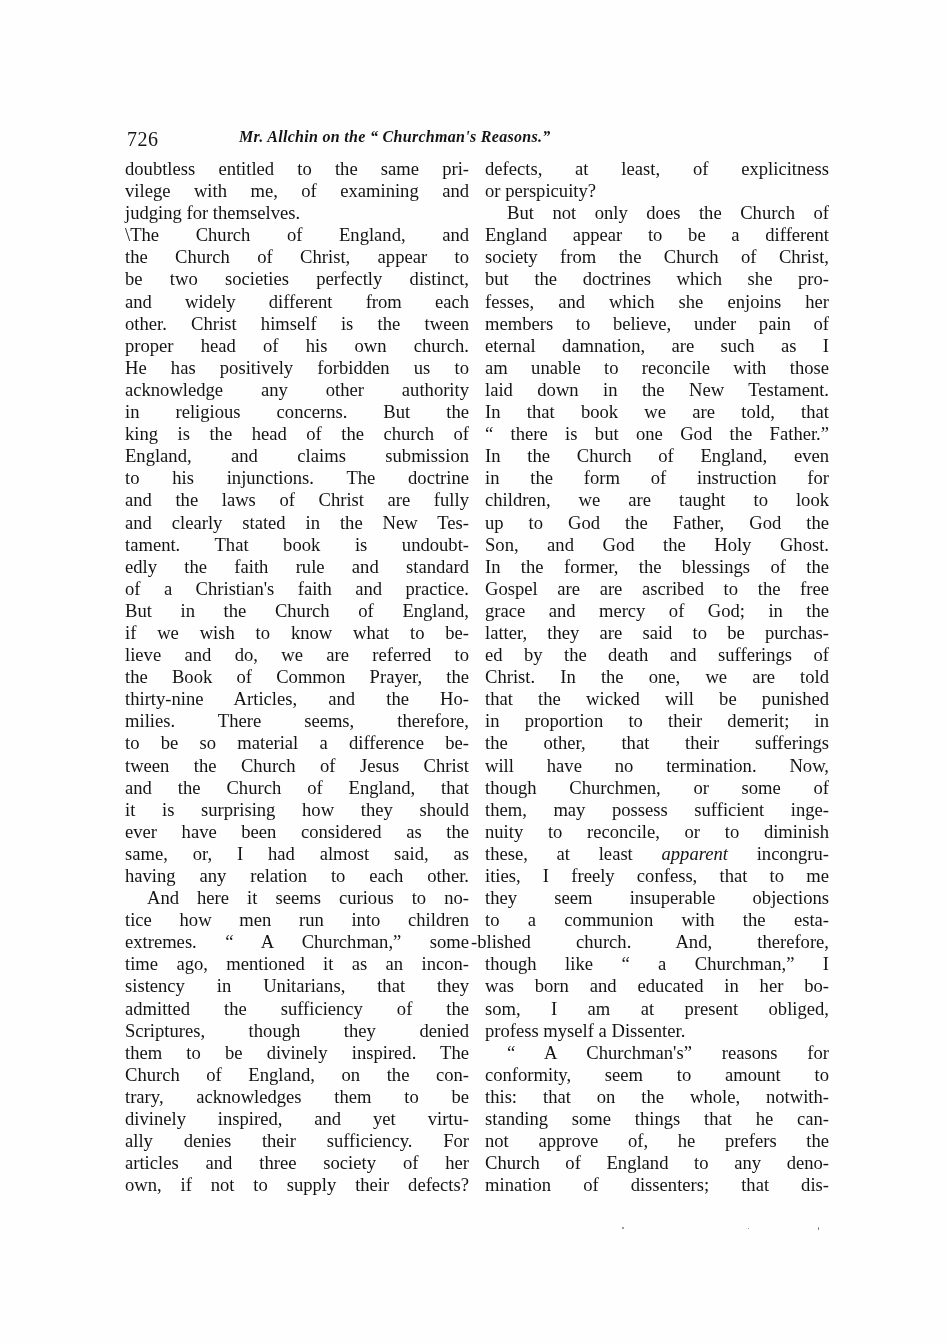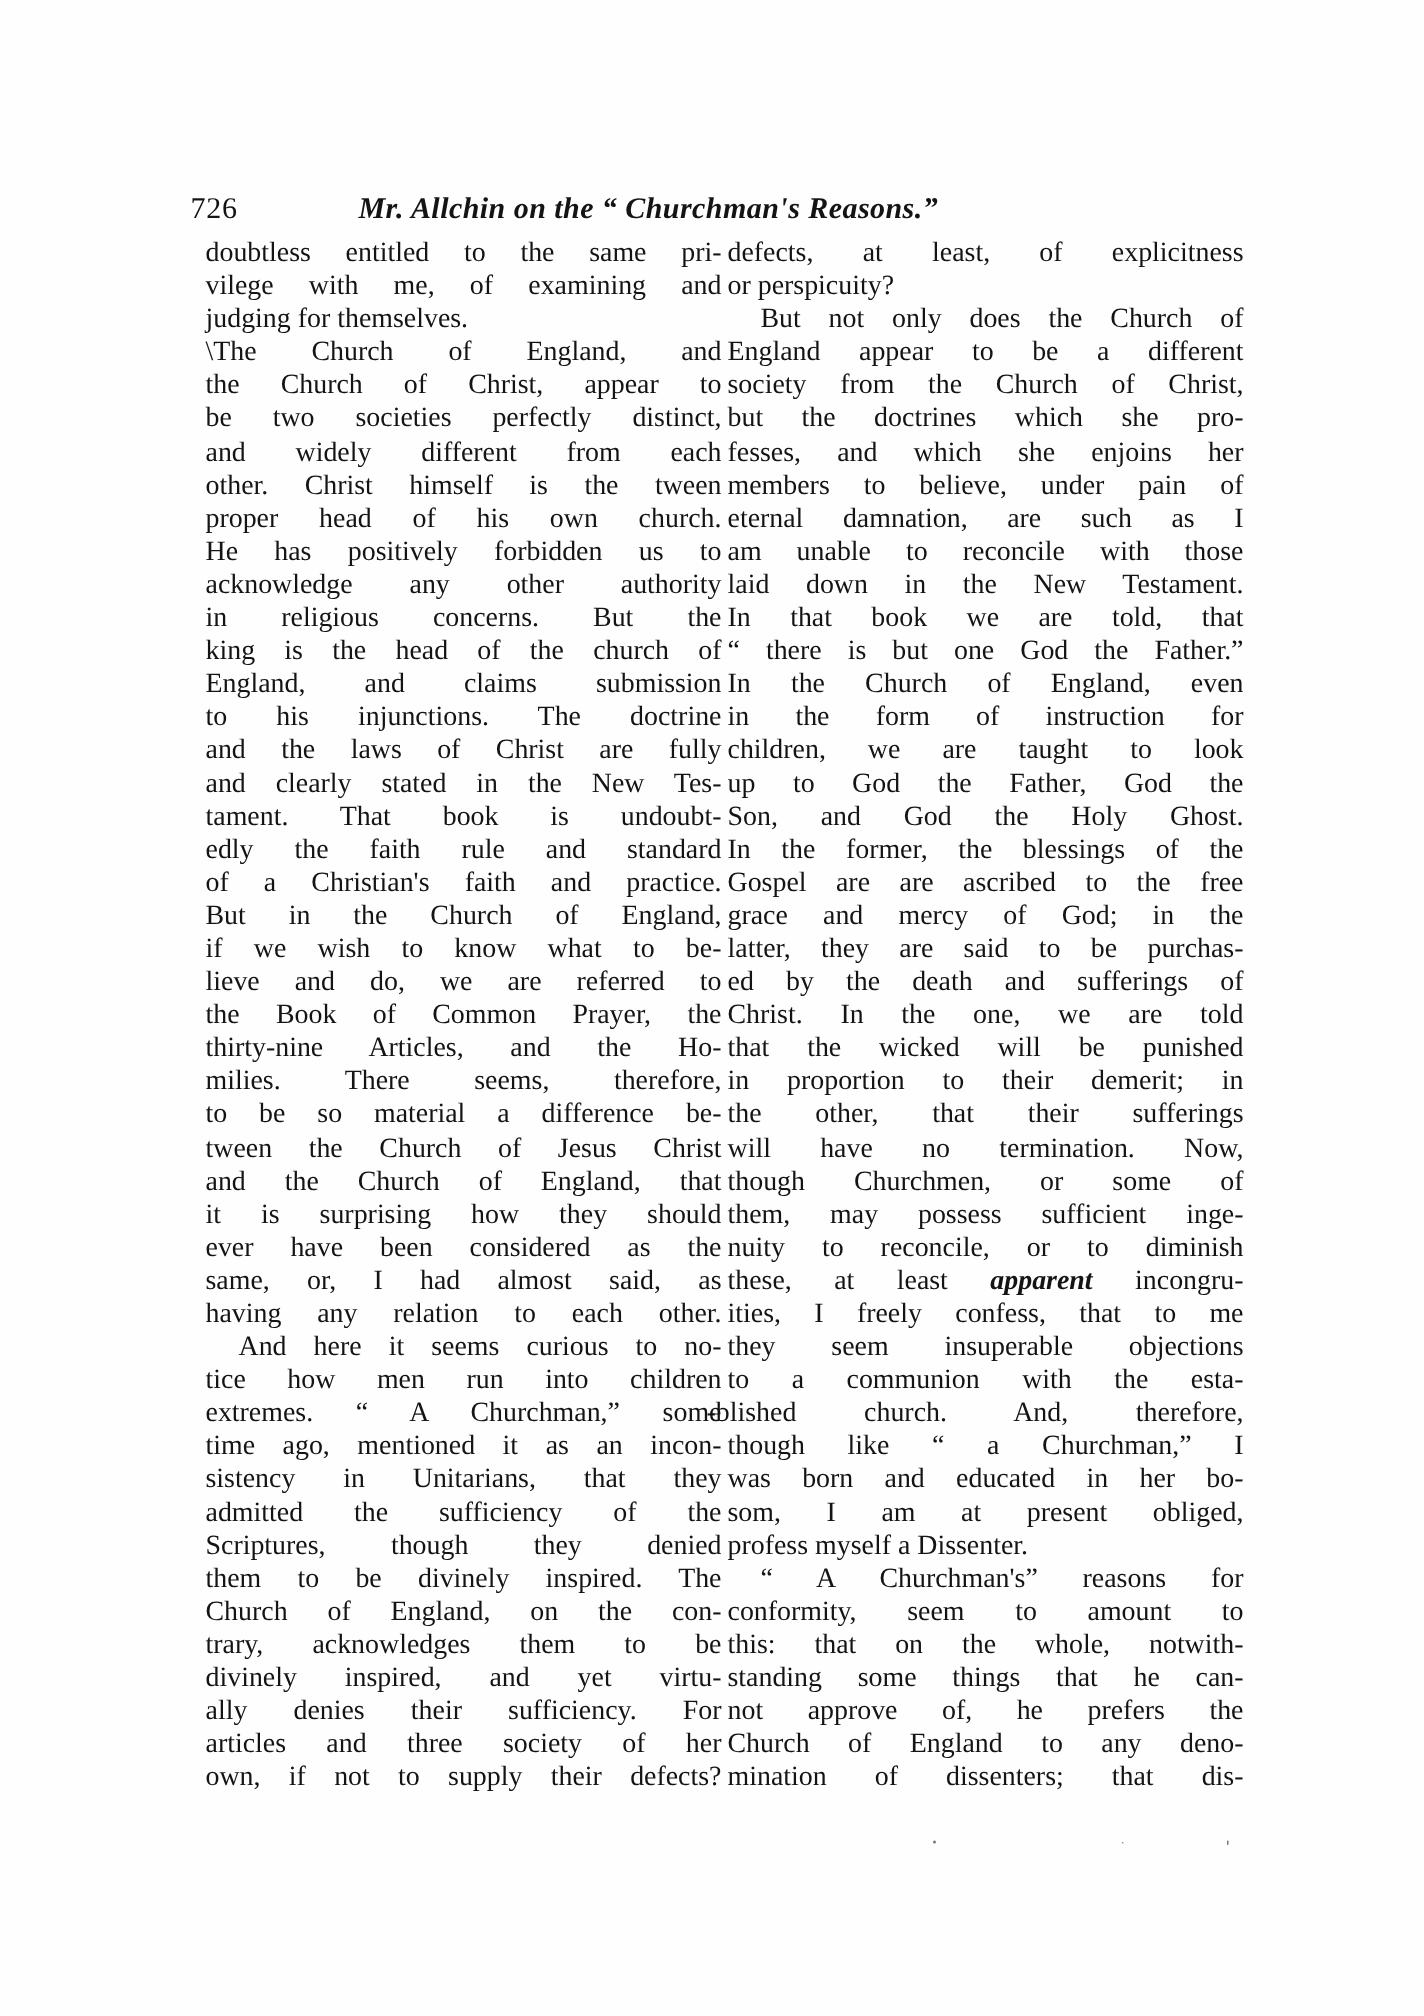--- a/index.html
+++ b/index.html
@@ -14,37 +14,37 @@
     position: absolute; top: 128px; left: 127px; width: 700px; height: 28px;
   }
   .page-number {
     position: absolute; left: 0; top: 0;
     font-family: "Liberation Serif", serif; font-weight: normal; font-size: 20px;
     letter-spacing: 0.5px;
   }
   .running-title {
     position: absolute; left: 112px; top: 0;
     font-family: "Liberation Serif", serif; font-style: italic; font-weight: bold;
-    font-size: 20px; letter-spacing: 0.3px;
+    font-size: 16px; letter-spacing: 0.3px;
   }
   .column {
     position: absolute; top: 158px; width: 344px;
     font-family: "Liberation Serif", serif; font-size: 18.6px;
   }
-  .col-left { left: 137px; }
+  .col-left { left: 125px; }
   .col-right { left: 485px; }
   .line {
     height: 22.1px; line-height: 22.1px;
     white-space: nowrap; text-align: justify; text-align-last: justify;
     overflow: visible;
   }
   .line.last { text-align-last: left; }
   .line.indent { padding-left: 22px; }
   .line.hang { margin-left: -14px; }
-  .line em { font-style: italic; font-weight: bold; }
+  .line em { font-style: italic; }
   .speck { position: absolute; width: 2px; height: 2px; background: #777; border-radius: 1px; }
 </style>
 </head>
 <body>
 
 <div class="page">
 
   <div class="header">
     <span class="page-number">726</span>
     <span class="running-title">Mr. Allchin on the “ Churchman's Reasons.”</span>

